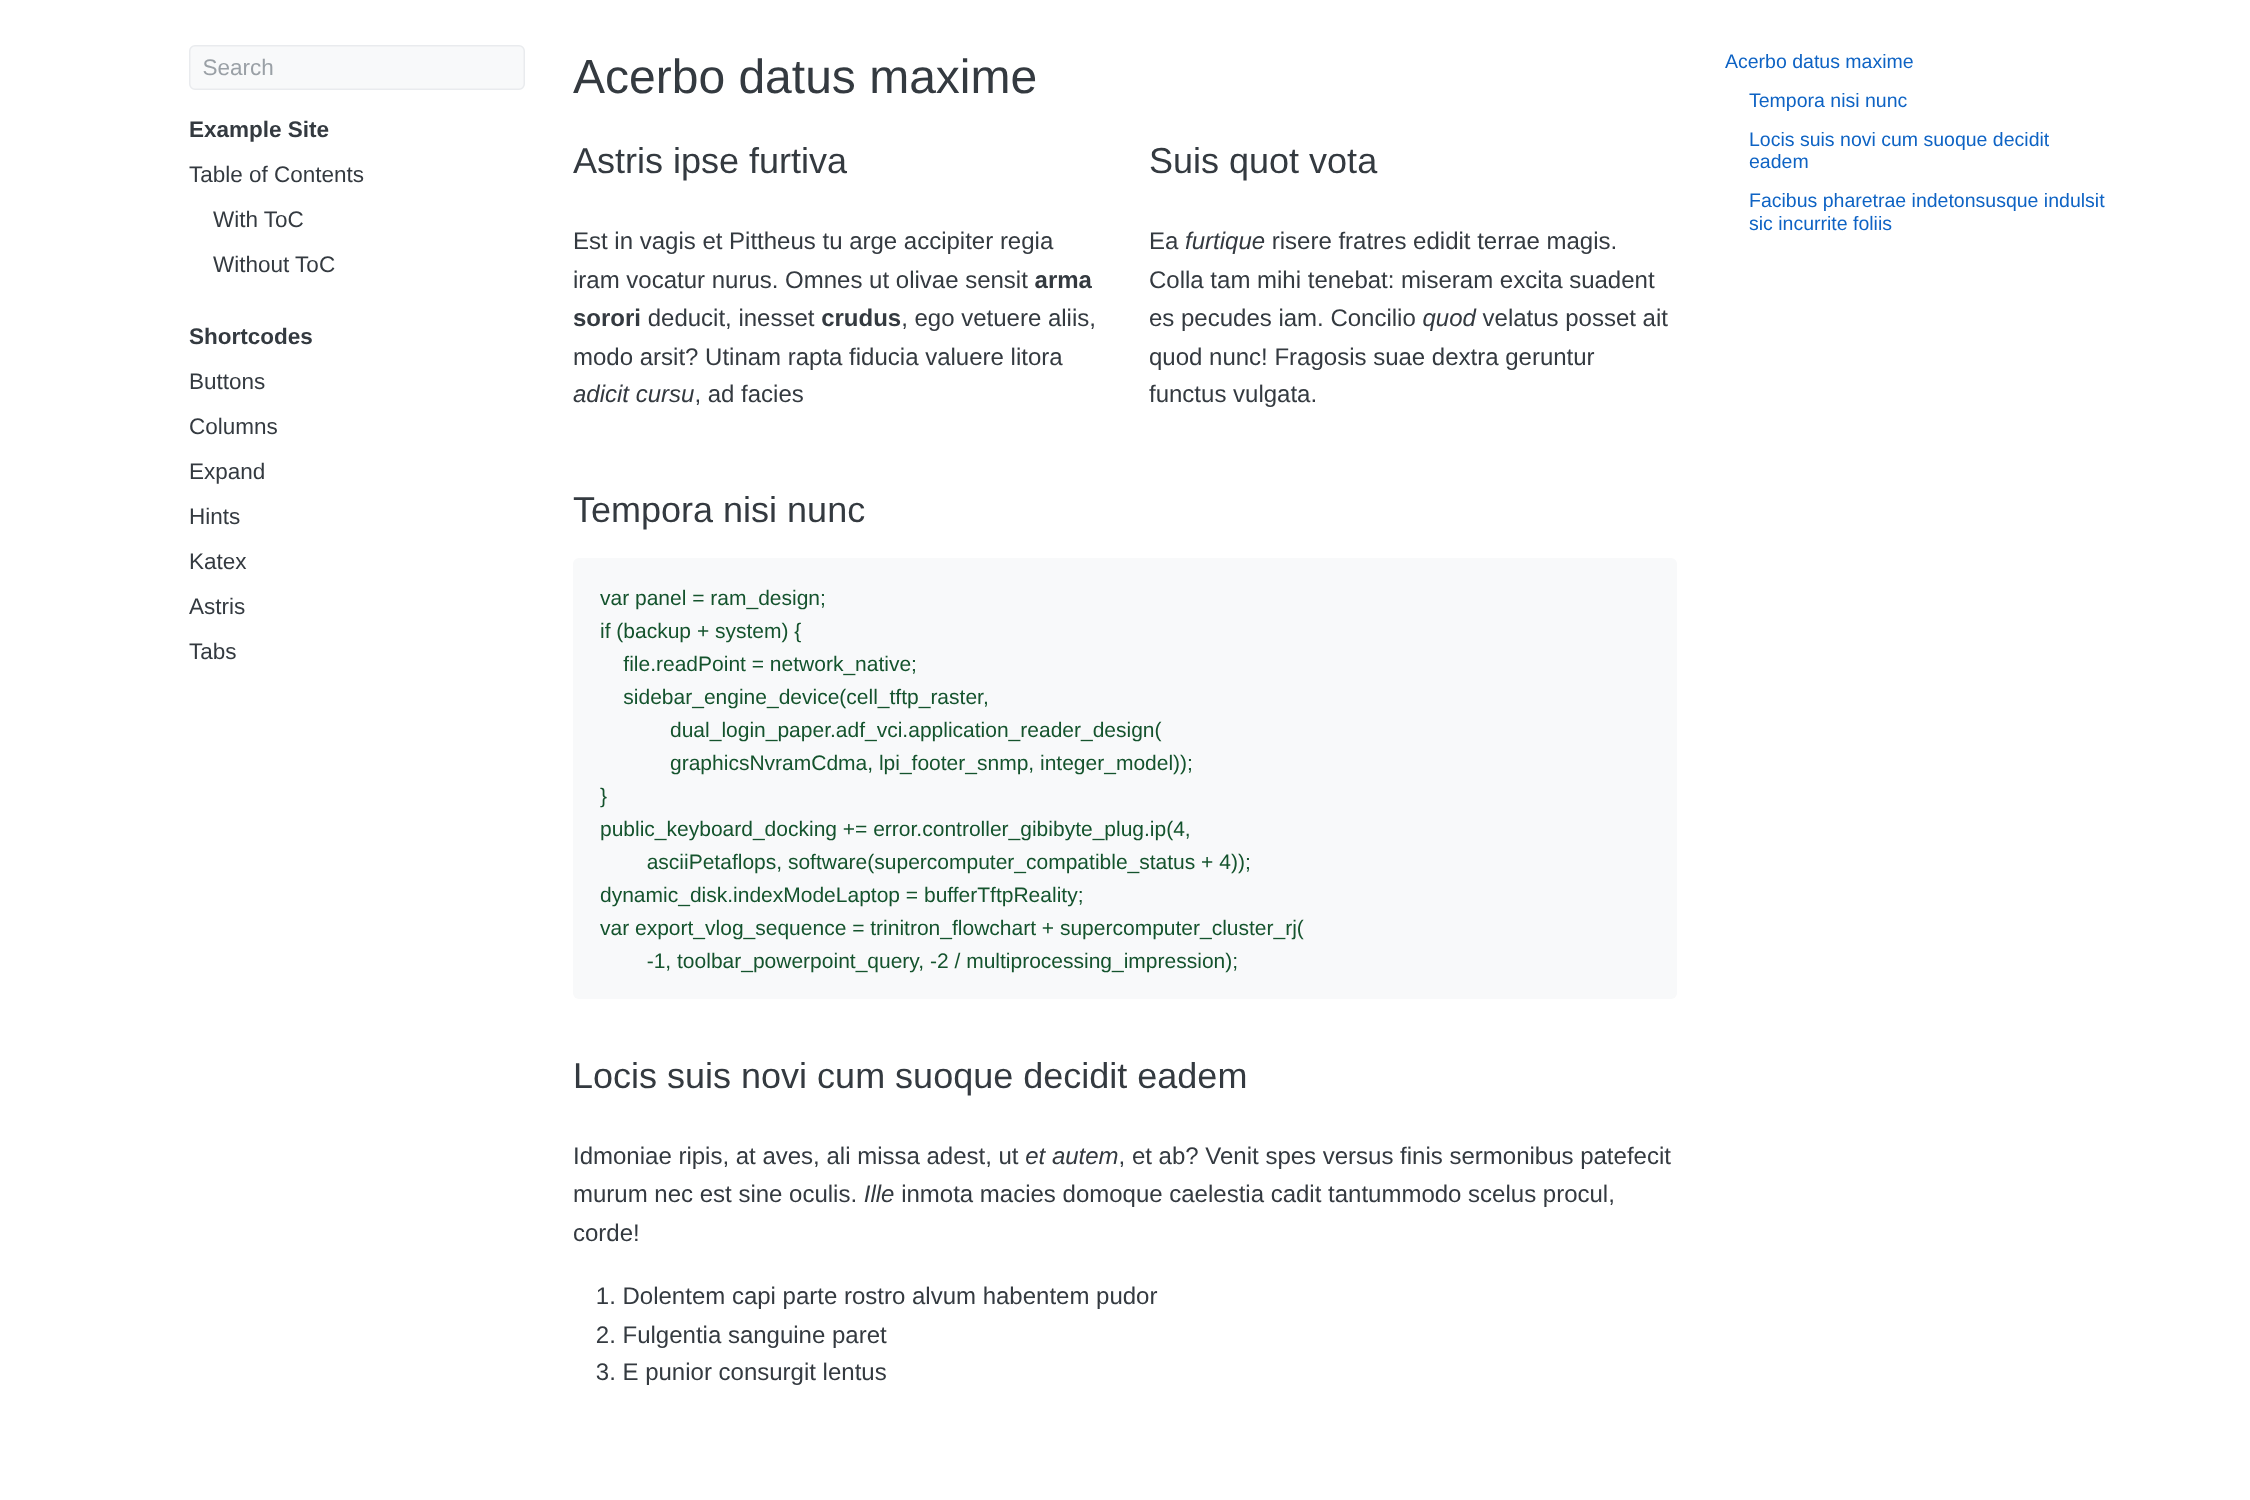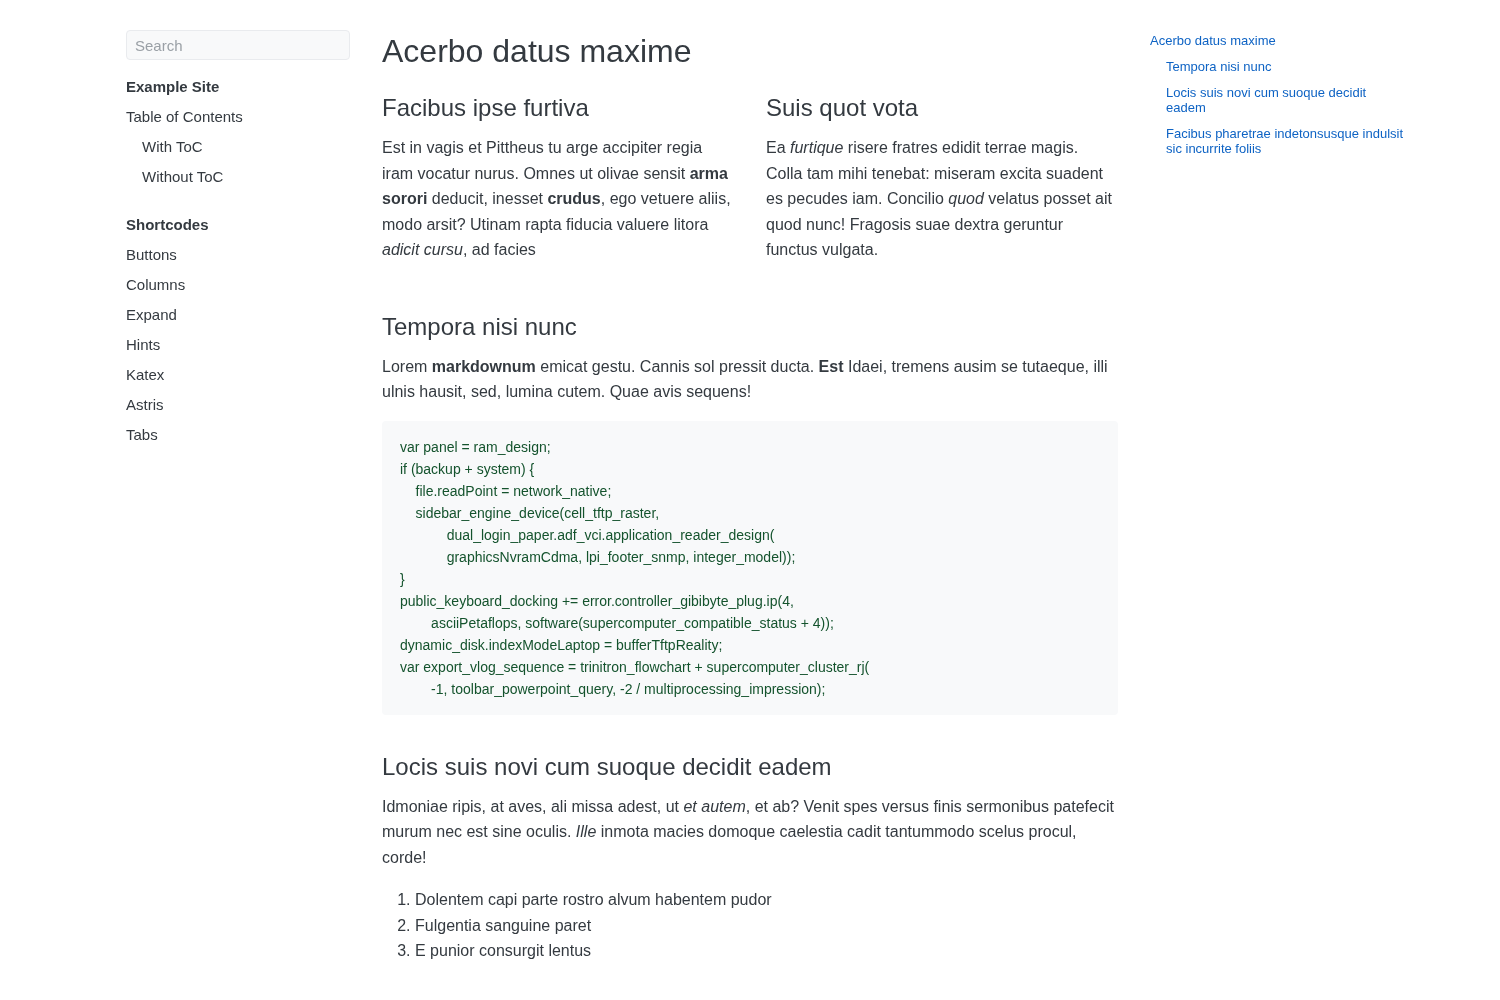--- a/index.html
+++ b/index.html
@@ -61,21 +61,21 @@
   }
   .columns {
     display: flex; gap: 32px;
     margin-top: 20px;
   }
   .columns .col { flex: 1; min-width: 0; }
   h2 {
     font-size: 24px; line-height: 31px;
     font-weight: 400; margin: 0;
   }
-  p { font-size: 16px; line-height: 25.5px; margin: 12px 0 0; }
+  p { font-size: 16px; line-height: 25.5px; margin: 26px 0 0; }
   h2.sec-tempora { margin-top: 48px; }
   h2.sec-locis  { margin-top: 36px; }
   pre.codeblock {
     margin: 16px 0 0;
     padding: 15px 18px;
     background: #f8f9fa;
     border-radius: 4px;
     white-space: pre;
     overflow: hidden;
   }
@@ -154,31 +154,30 @@
         </li>
       </ul>
     </nav>
   </aside>
 
   <main class="content">
     <h1 class="page-title">Acerbo datus maxime</h1>
 
     <div class="columns">
       <div class="col">
-        <h2>Facibus ipse furtiva</h2>
+        <h2>Astris ipse furtiva</h2>
         <p><span>Est in vagis et Pittheus tu arge accipiter regia iram vocatur nurus. Omnes ut olivae sensit </span><strong>arma sorori</strong><span> deducit, inesset </span><strong>crudus</strong><span>, ego vetuere aliis, modo arsit? Utinam rapta fiducia valuere litora </span><em>adicit cursu</em><span>, ad facies</span></p>
       </div>
       <div class="col">
         <h2>Suis quot vota</h2>
         <p><span>Ea </span><em>furtique</em><span> risere fratres edidit terrae magis. Colla tam mihi tenebat: miseram excita suadent es pecudes iam. Concilio </span><em>quod</em><span> velatus posset ait quod nunc! Fragosis suae dextra geruntur functus vulgata.</span></p>
       </div>
     </div>
 
     <h2 class="sec-tempora">Tempora nisi nunc</h2>
-    <p><span>Lorem </span><strong>markdownum</strong><span> emicat gestu. Cannis sol pressit ducta. </span><strong>Est</strong><span> Idaei, tremens ausim se tutaeque, illi ulnis hausit, sed, lumina cutem. Quae avis sequens!</span></p>
 
     <pre class="codeblock"><code>var panel = ram_design;
 if (backup + system) {
     file.readPoint = network_native;
     sidebar_engine_device(cell_tftp_raster,
             dual_login_paper.adf_vci.application_reader_design(
             graphicsNvramCdma, lpi_footer_snmp, integer_model));
 }
 public_keyboard_docking += error.controller_gibibyte_plug.ip(4,
         asciiPetaflops, software(supercomputer_compatible_status + 4));

